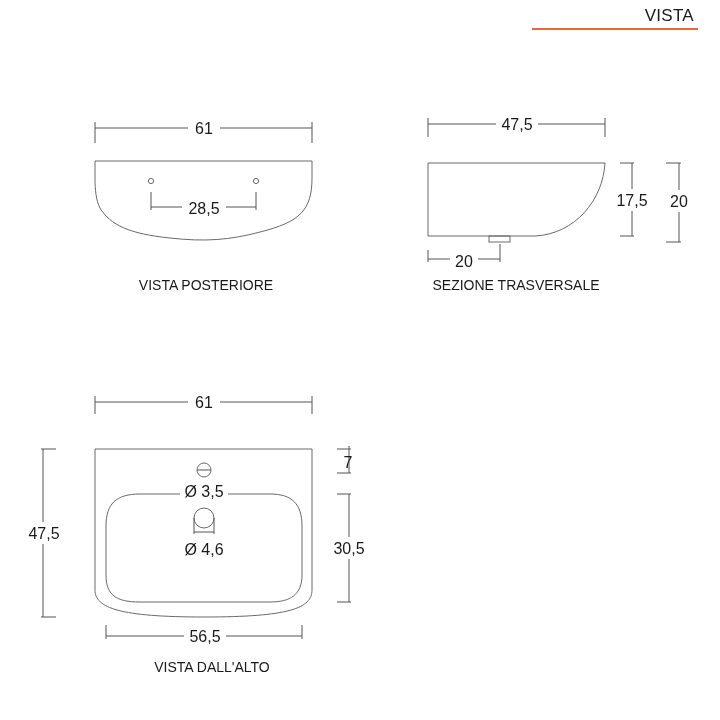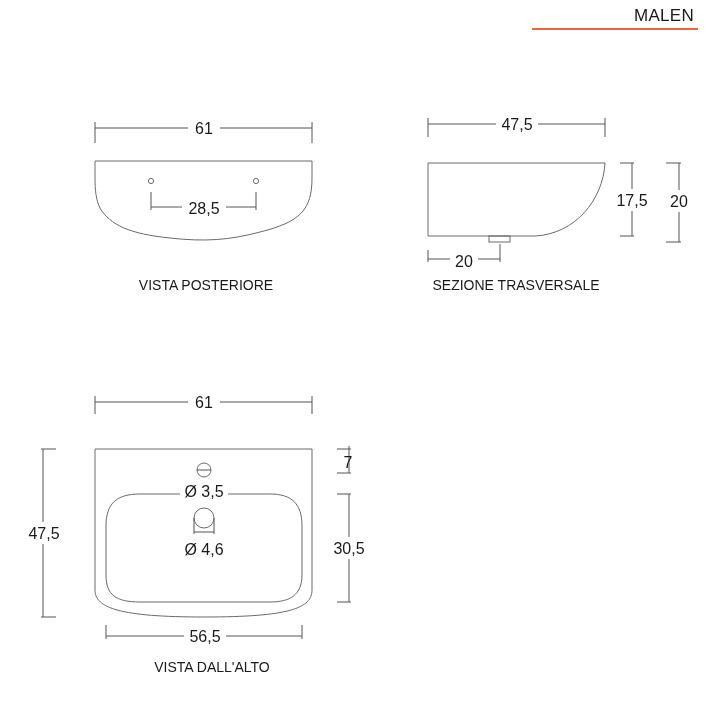--- a/index.html
+++ b/index.html
@@ -11,21 +11,21 @@
     svg.drawing { position:absolute; left:0; top:0; }
     .lbl { font-size:16px; fill:#1a1a1a; font-family: "Liberation Sans", "DejaVu Sans", sans-serif; }
     .cap { font-size:14px; fill:#1a1a1a; font-family: "Liberation Sans", "DejaVu Sans", sans-serif; }
     .dim { stroke:#555; stroke-width:1; fill:none; }
     .shape { stroke:#6a6a6a; stroke-width:1; fill:none; }
   </style>
 </head>
 <body>
 
 <div class="brand">
-  <span class="brand-name">MALEN</span>
+  <span class="brand-name">VISTA</span>
   <div class="brand-rule"></div>
 </div>
 
 <svg class="drawing" width="720" height="720" viewBox="0 0 720 720">
 
   <g>
     <g>
       <line class="dim" x1="95" y1="128" x2="312" y2="128"></line>
       <line class="dim" x1="95" y1="122" x2="95" y2="143"></line>
       <line class="dim" x1="312" y1="122" x2="312" y2="143"></line>

